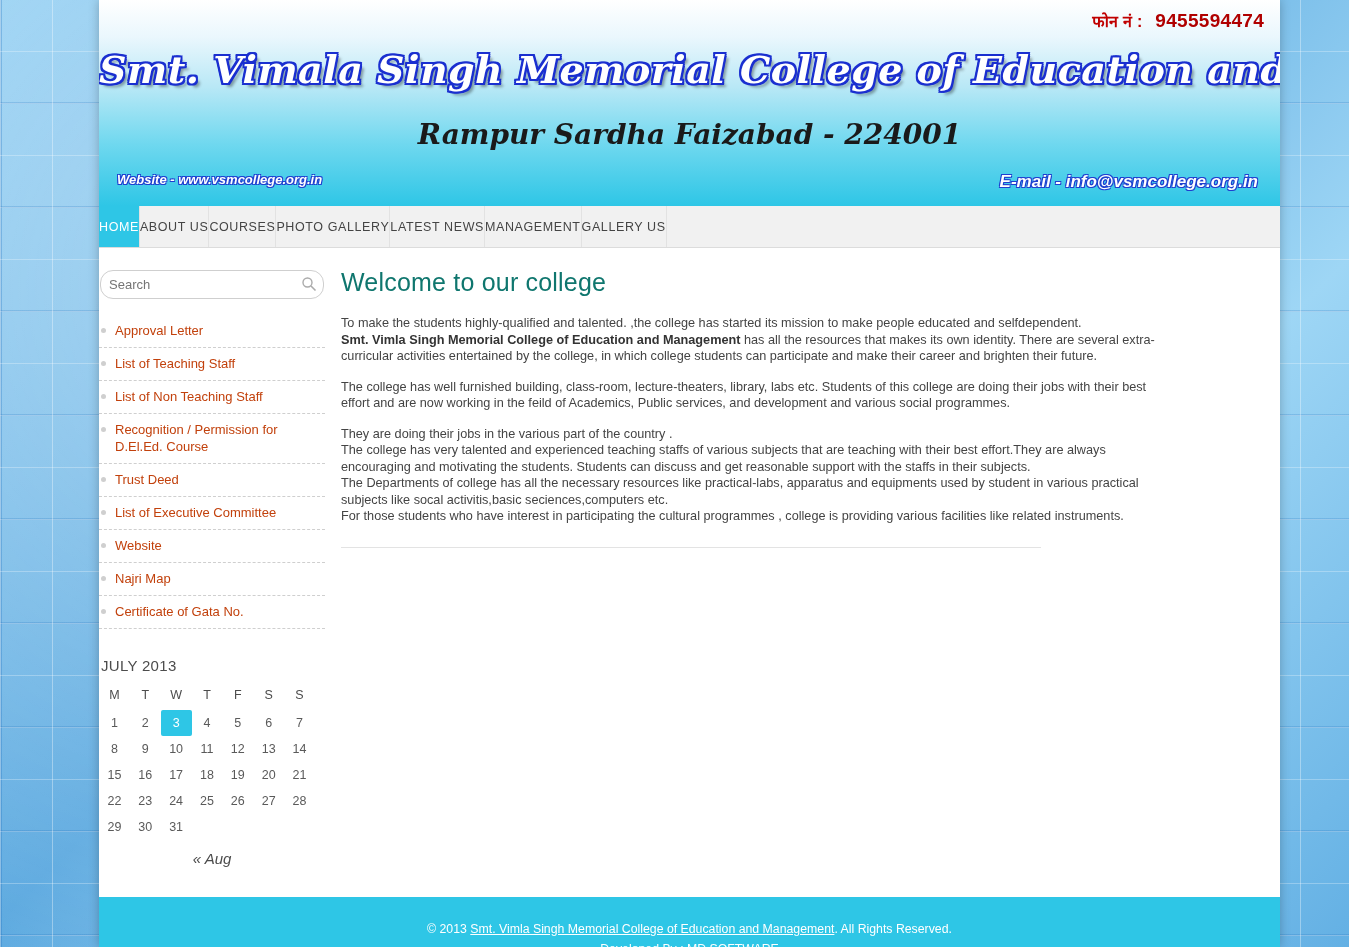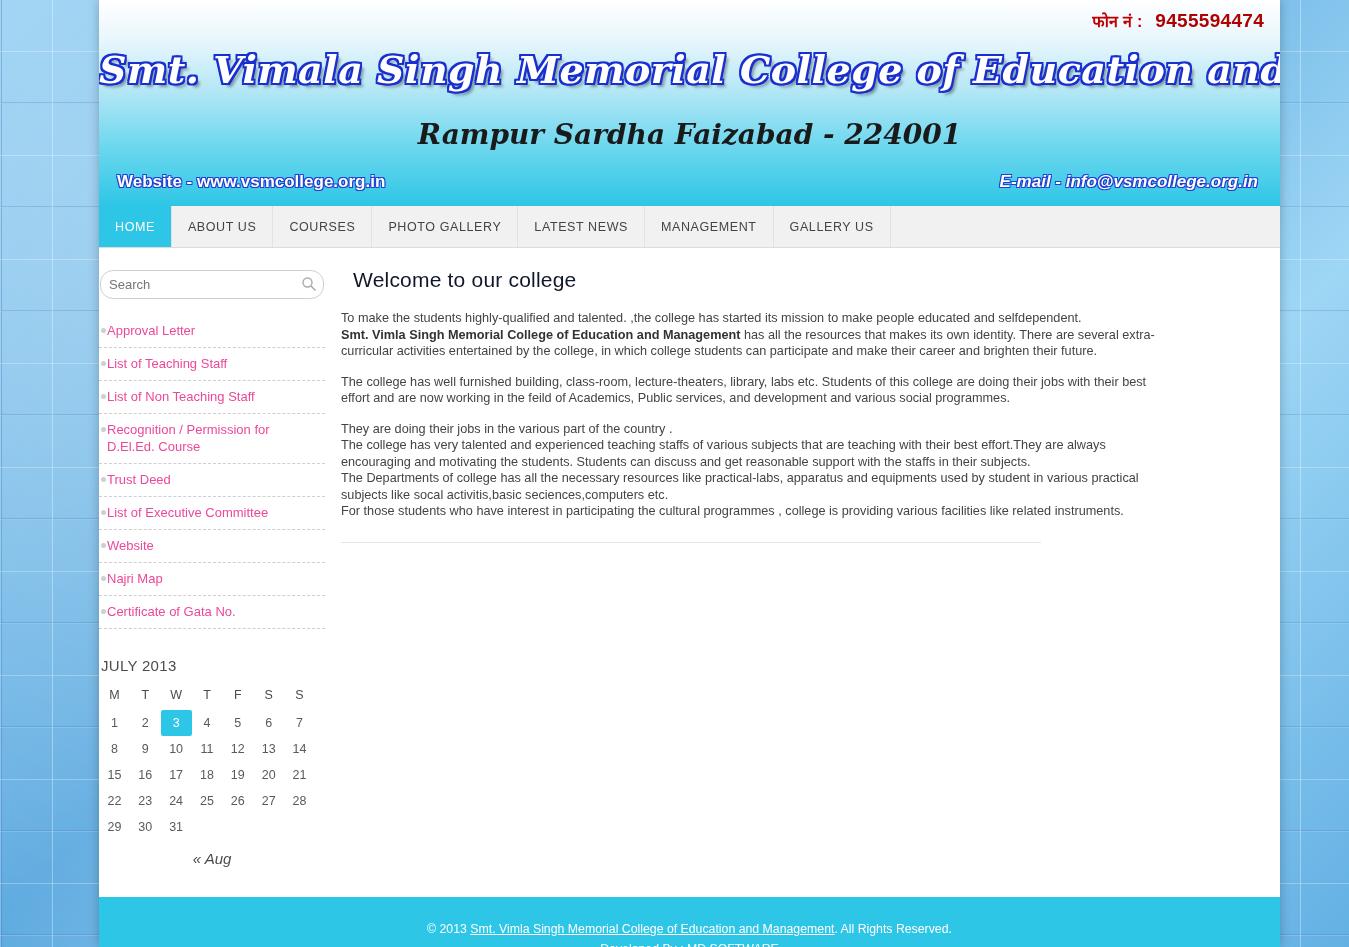--- a/index.html
+++ b/index.html
@@ -82,22 +82,23 @@
     font-family: "DejaVu Serif", serif;
     font-style: italic;
     font-weight: bold;
     font-size: 28px;
     color: #1a1a1a;
   }
   .website {
     position: absolute;
     left: 18px;
     top: 172px;
-    font-size: 17px;
+    font-size: 13px;
     font-weight: bold;
+    font-style: italic;
     color: #ffffff;
     text-shadow: -1px -1px 0 #1f3fd0, 1px -1px 0 #1f3fd0, -1px 1px 0 #1f3fd0, 1px 1px 0 #1f3fd0;
   }
   .email {
     position: absolute;
     right: 22px;
     top: 172px;
     font-size: 17px;
     font-weight: bold;
     font-style: italic;
@@ -109,21 +110,21 @@
   .nav {
     height: 41px;
     background: #f1f1f1;
     border-bottom: 1px solid #dcdcdc;
     display: flex;
     align-items: stretch;
   }
   .nav-item {
     display: flex;
     align-items: center;
-    padding: 0 16px;
+    padding: 0 0;
     font-size: 12.5px;
     color: #444;
     letter-spacing: .6px;
     border-right: 1px solid #e2e2e2;
     cursor: pointer;
     background: #f1f1f1;
   }
   .nav-item.active {
     background: #2ec6e6;
     color: #ffffff;
@@ -168,23 +169,23 @@
     opacity: .55;
   }
   .side-list {
     list-style: none;
     margin: 0;
     padding: 0;
     width: 226px;
   }
   .side-list li {
     position: relative;
-    padding: 7px 10px 8px 8px;
+    padding: 7px 10px 8px 16px;
     font-size: 13px;
-    color: #ec4899;
+    color: #c2410c;
     border-bottom: 1px dashed #cfcfcf;
     cursor: pointer;
     line-height: 17px;
   }
   .side-list li::before {
     content: "";
     position: absolute;
     left: 2px;
     top: 13px;
     width: 5px;
@@ -238,24 +239,24 @@
     cursor: pointer;
   }
 
   
   .main {
     flex: 1;
     padding: 20px 110px 30px 14px;
     box-sizing: border-box;
   }
   .main h1 {
-    margin: 0 0 18px 12px;
-    font-size: 21px;
+    margin: 0 0 18px 0;
+    font-size: 25px;
     font-weight: normal;
-    color: #0f172a;
+    color: #0f766e;
     letter-spacing: .2px;
   }
   .main p {
     margin: 0 0 14px 0;
     font-size: 12.7px;
     line-height: 16.5px;
     color: #444;
   }
   .main p.tight {
     margin-bottom: 0;

